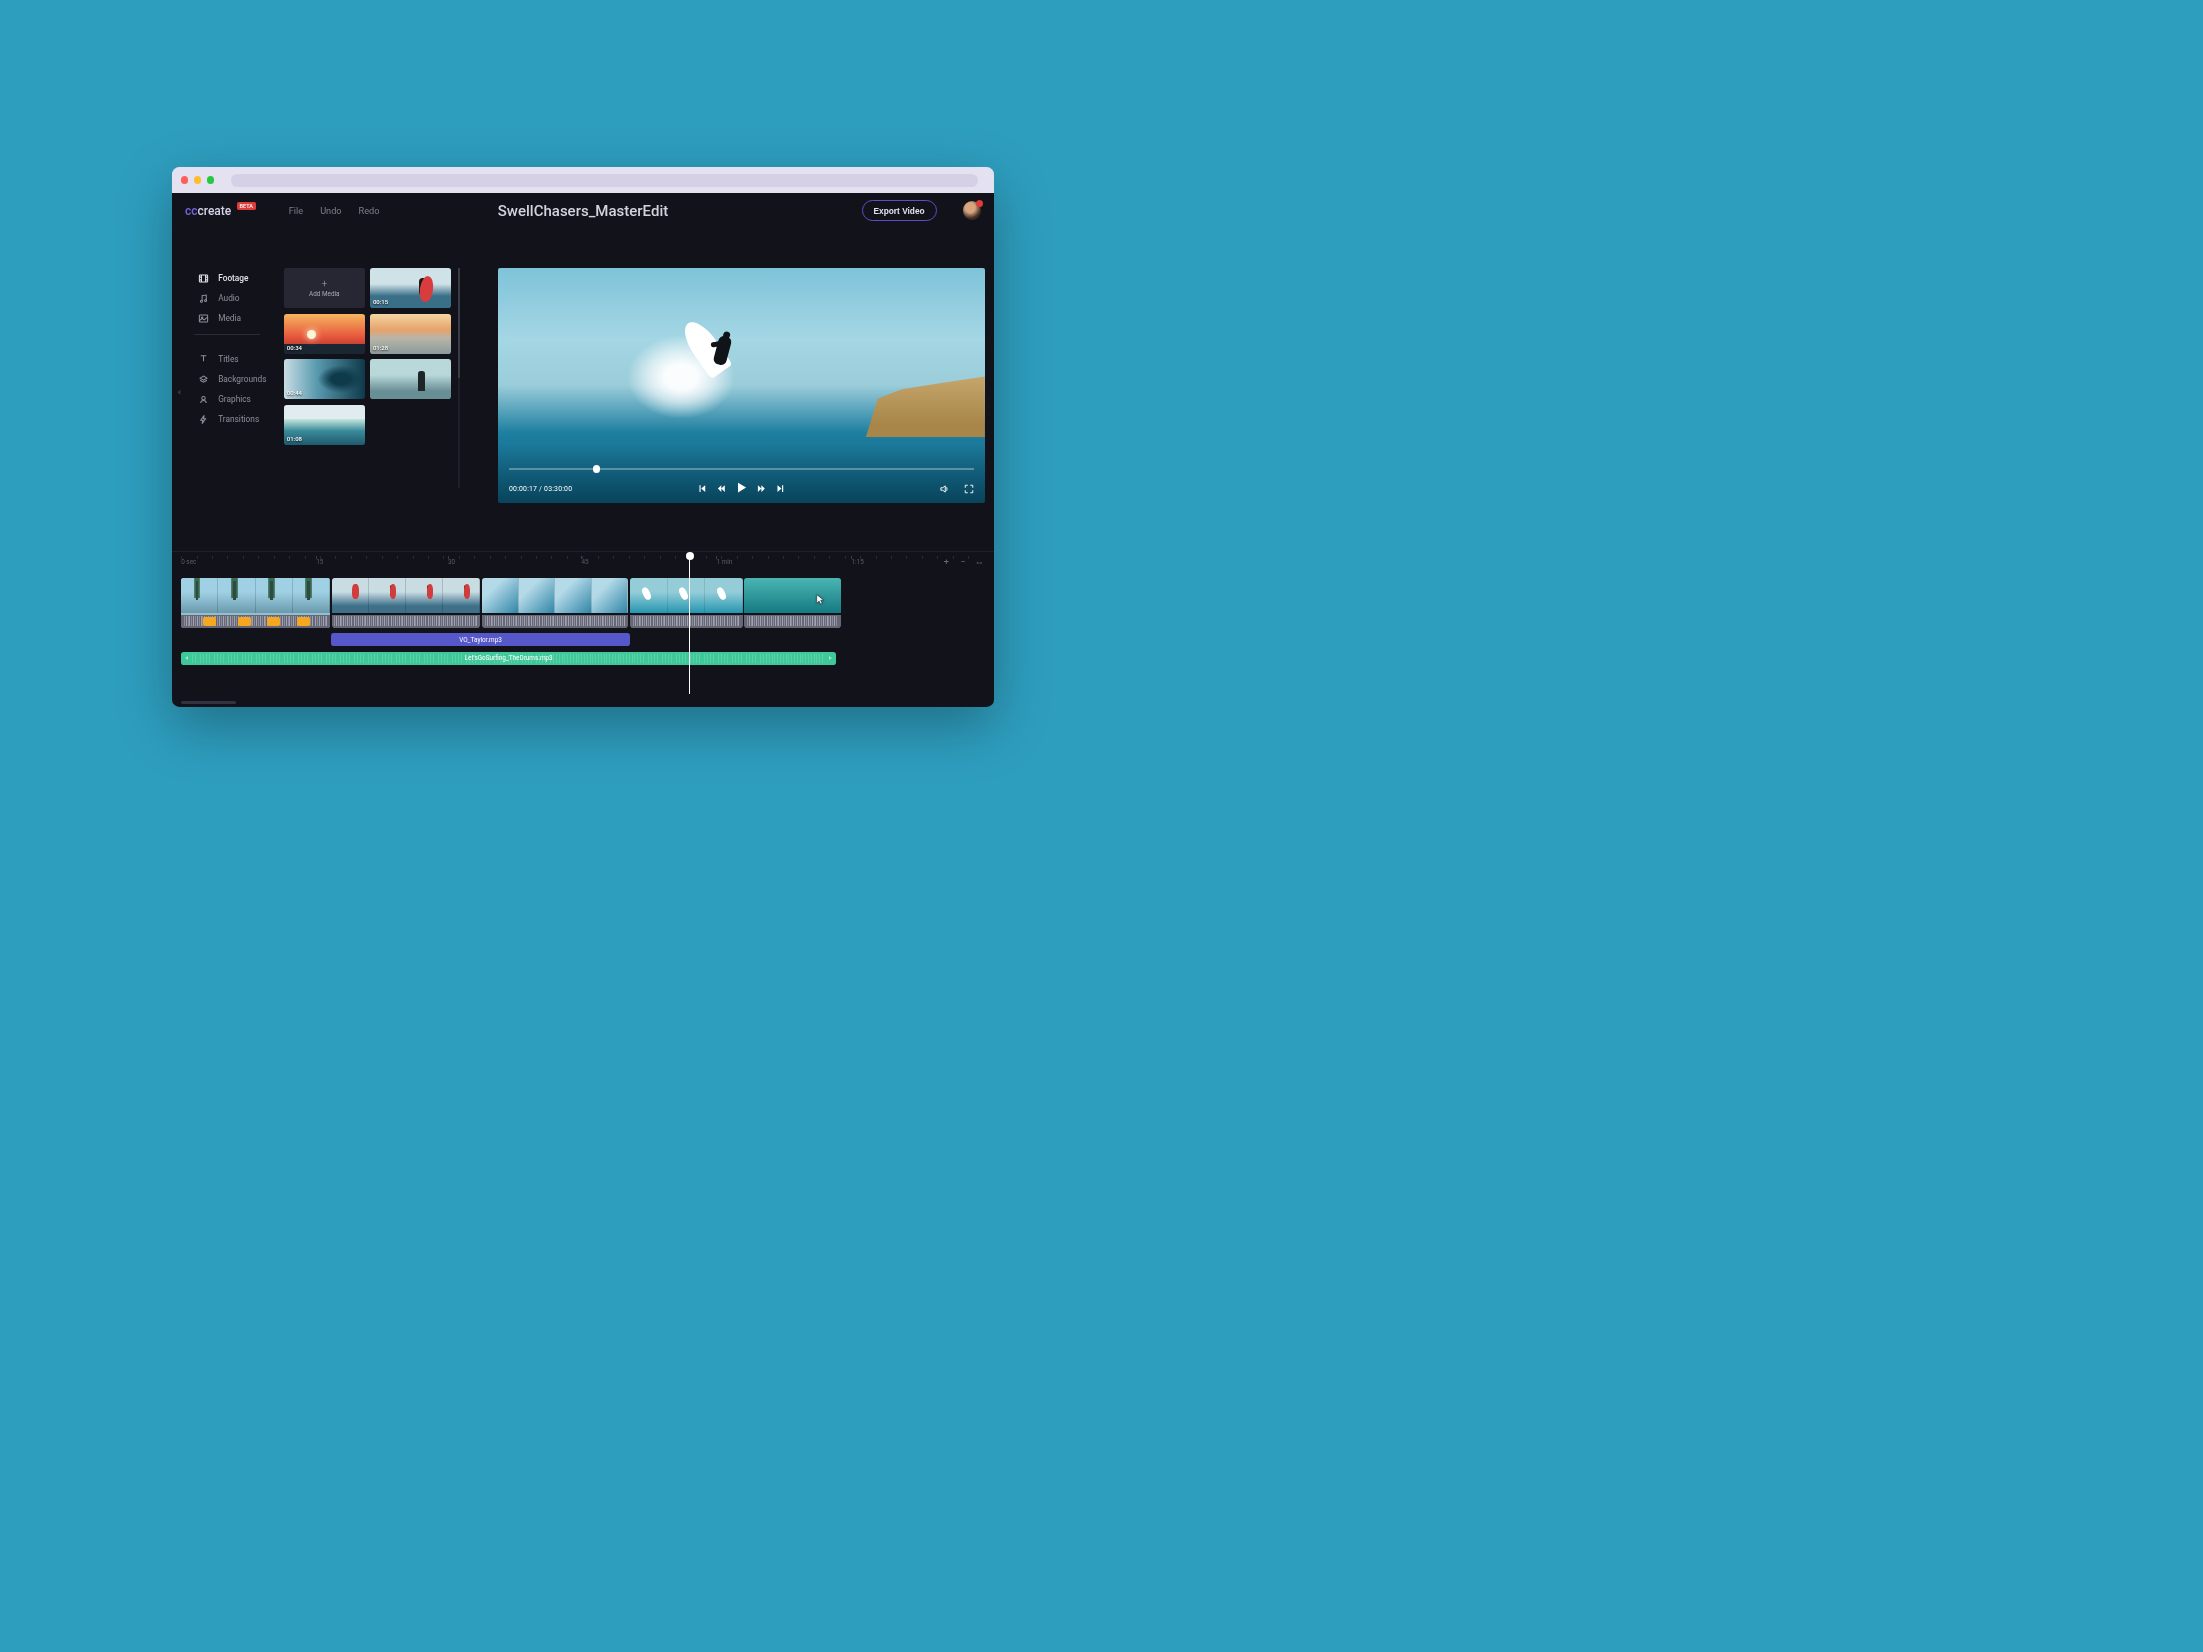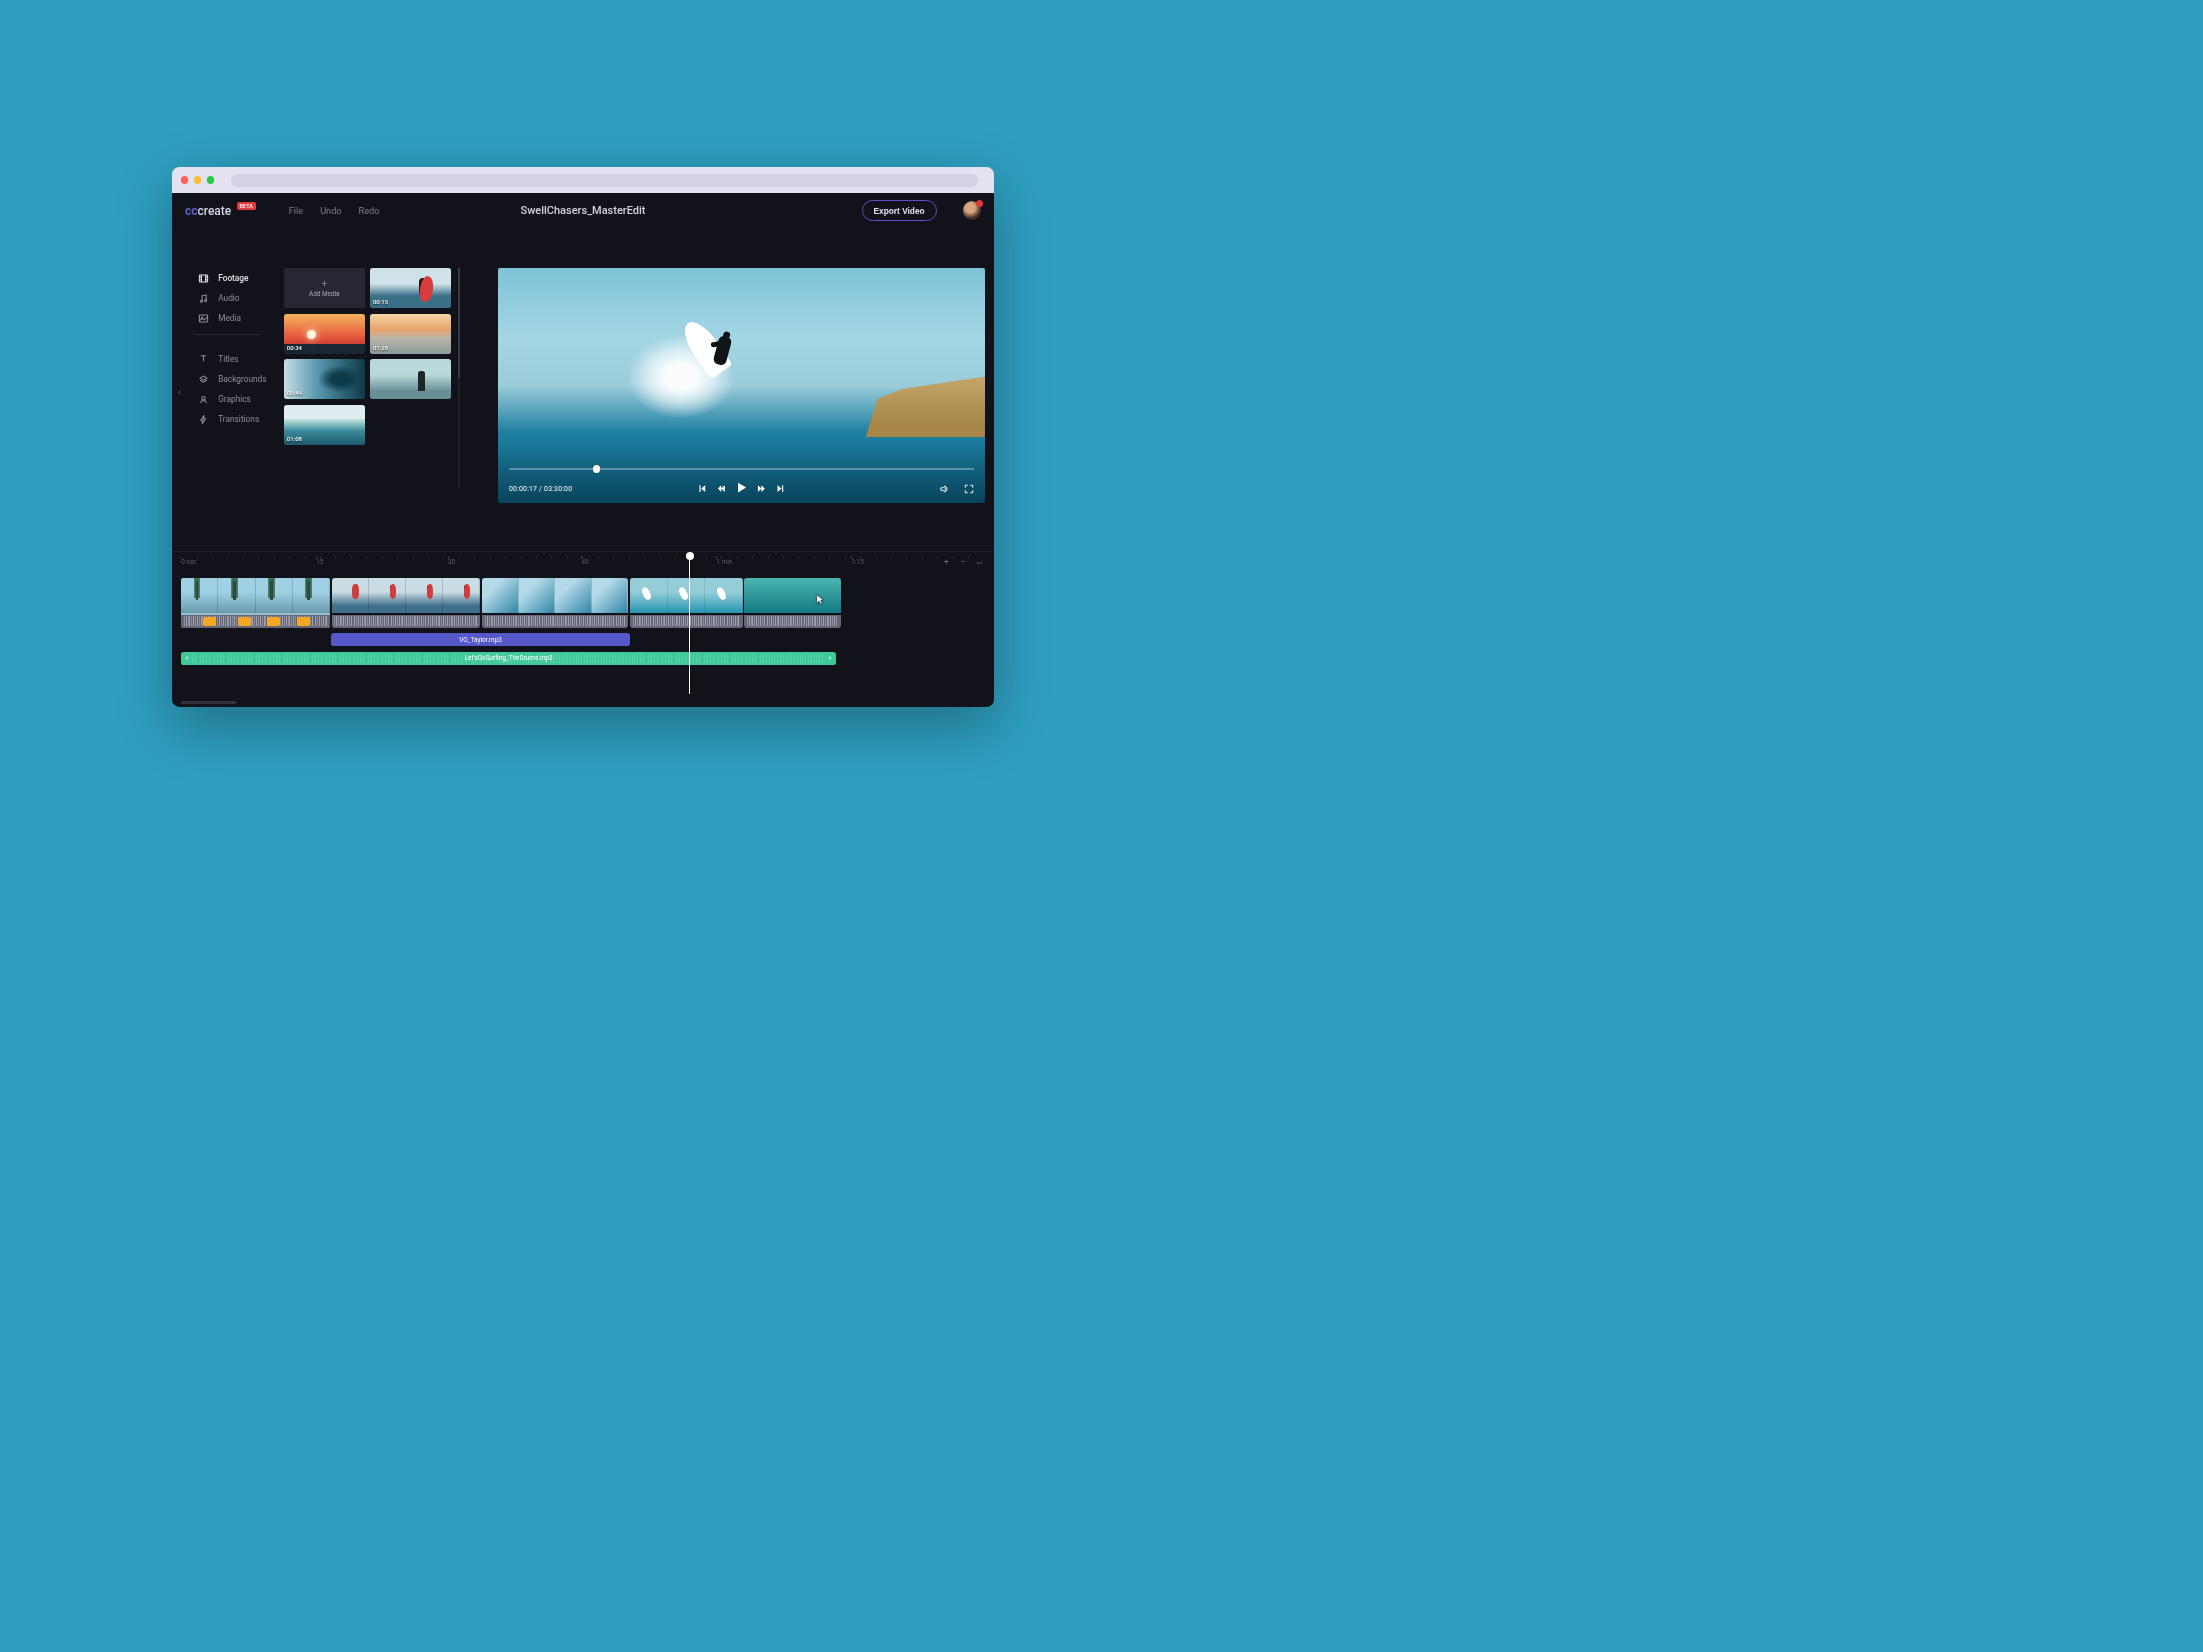--- a/index.html
+++ b/index.html
@@ -74,21 +74,21 @@
     top: -4.6px;
     margin-left: 1.8px;
   }
   .menus { display: flex; gap: 17px; margin-left: 33px; color: #7d7d8b; font-size: 9.2px; }
   .menus span { cursor: pointer; }
   .project-title {
     position: absolute;
     left: 50%;
     transform: translateX(-50%);
     color: #d3d3dd;
-    font-size: 11px;
+    font-size: 15px;
     font-weight: 500;
   }
   .topbar-right {
     margin-left: auto;
     display: flex;
     align-items: center;
     gap: 26px;
   }
   .export-btn {
     border: 0.9px solid #5a4fc9;

